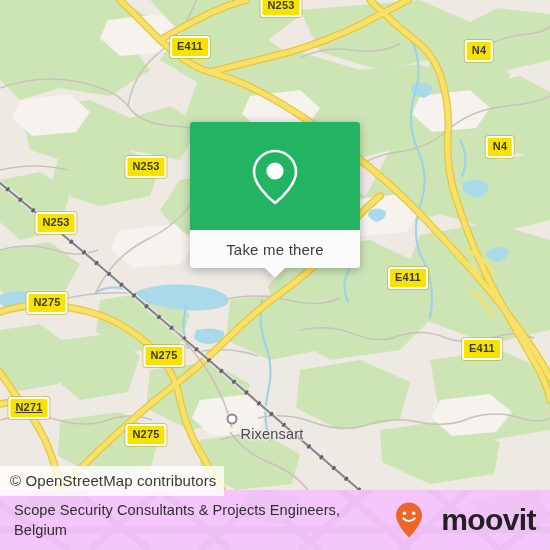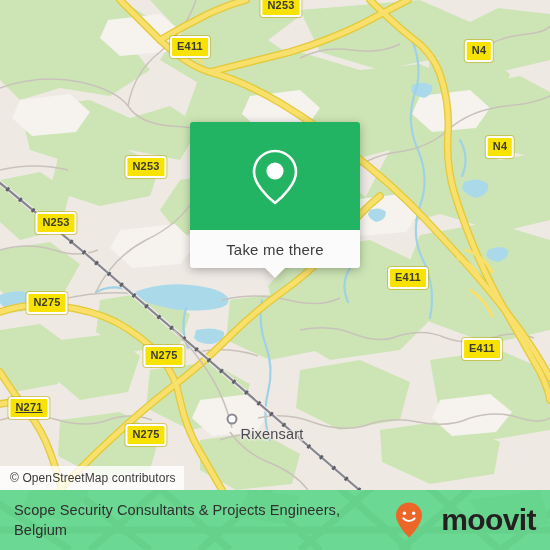--- a/index.html
+++ b/index.html
@@ -31,24 +31,23 @@
   }
   #map svg { display:block; }
 
   
   .attrib {
     position: absolute;
     left: 0;
     top: 466px;
     height: 24px;
     display: flex;
-    align-items: center;
-    padding: 0 8px 0 10px;
+    padding: 6px 8px 0 10px;
     background: rgba(255,255,255,0.80);
-    font-size: 12px;
+    font-size: 15px;
     color: #3a3a3a;
     letter-spacing: 0.1px;
     white-space: nowrap;
     z-index: 40;
   }
 
   
   .shield {
     position: absolute;
     z-index: 30;
@@ -129,21 +128,21 @@
     border-top: 11px solid #fbfbfb;
   }
 
   
   #footer {
     position: absolute;
     left: 0;
     top: 490px;
     width: 550px;
     height: 60px;
-    background: #22c55e;
+    background: #f0abfc;
     display: flex;
     align-items: center;
     justify-content: space-between;
     padding: 0 14px 0 14px;
     box-sizing: border-box;
     overflow: hidden;
   }
   #footer-watermark {
     position: absolute;
     left: 0; top: 0;

